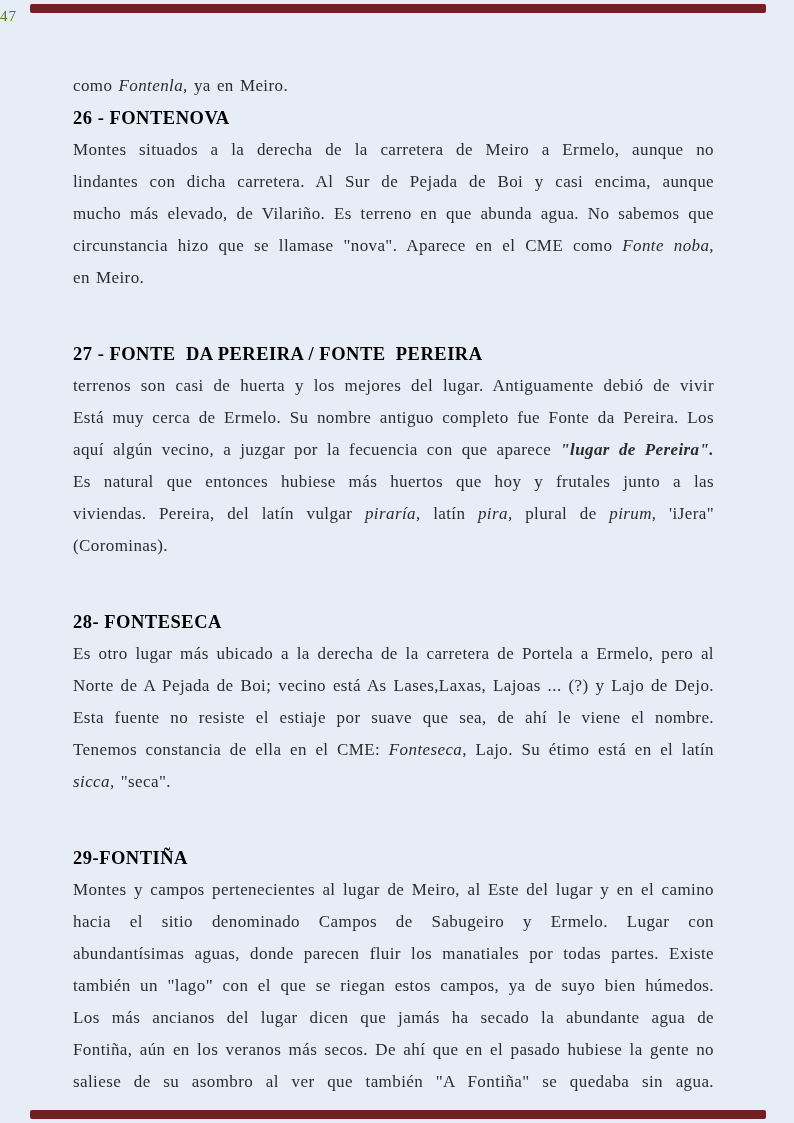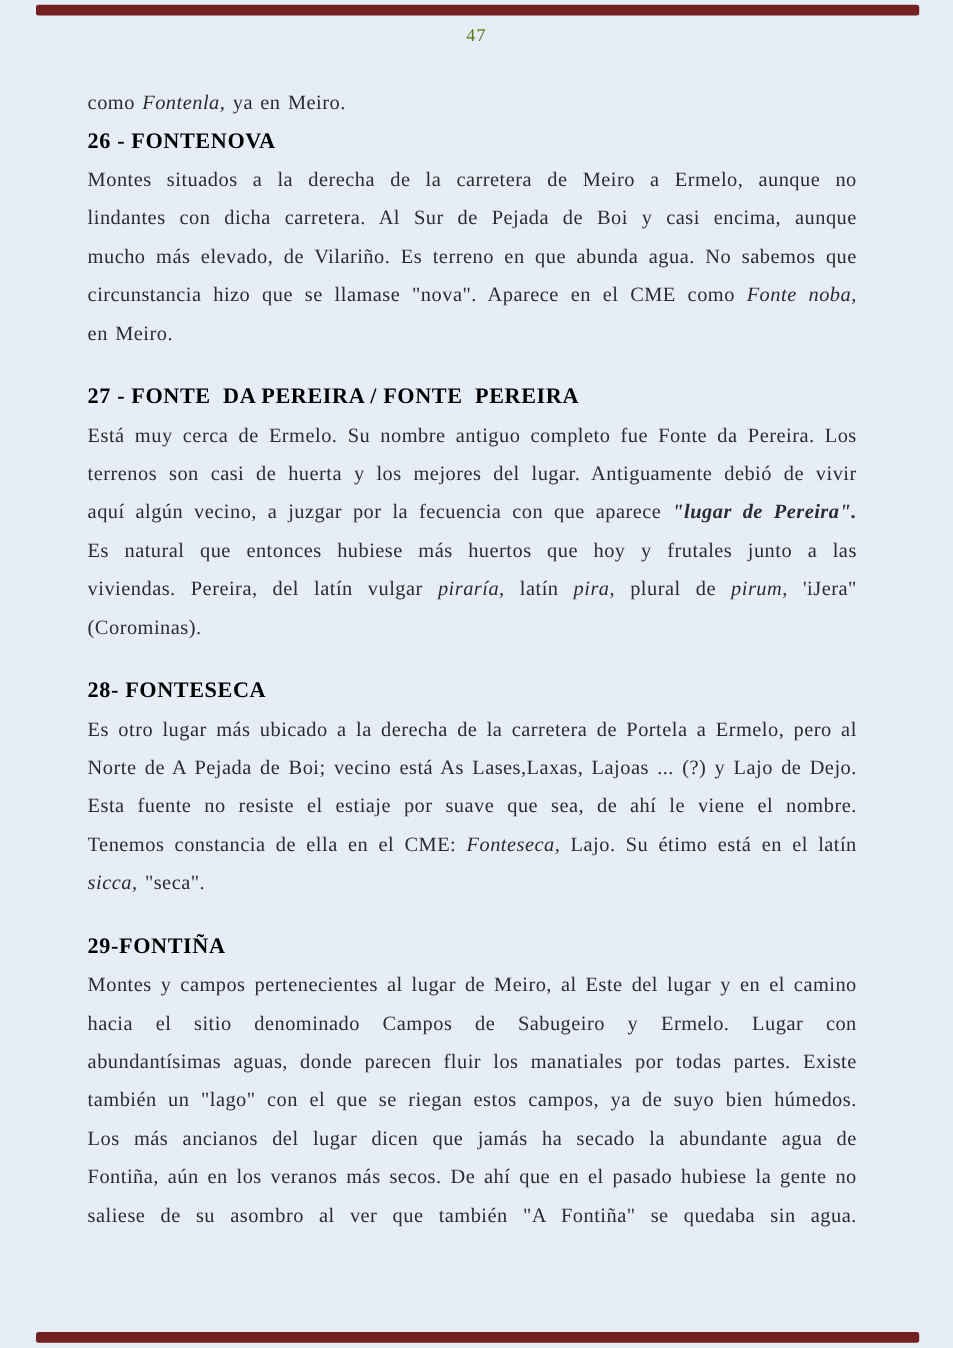--- a/index.html
+++ b/index.html
@@ -43,26 +43,25 @@
   .heading {
     height: 32px;
     line-height: 32px;
     overflow: hidden;
     font-size: 18.5px;
     font-weight: bold;
     letter-spacing: 0.5px;
     color: #000000;
     white-space: pre;
   }
-  .heading.space-before { margin-top: 21px; }
+  .heading.space-before { margin-top: 44px; }
   .seg.italic { font-style: italic; }
   .seg.bold-italic { font-style: italic; font-weight: bold; }
   .page-number {
-    margin-top: 18px;
-    text-align: center;
+    margin-top: 4px;
     font-size: 15px;
     line-height: 24px;
     letter-spacing: 1px;
     color: #4d7c0f;
   }
 </style>
 </head>
 <body>
 
 <div class="page" style="background: rgb(230, 237, 246); color: rgb(43, 44, 49);">
@@ -73,22 +72,22 @@
       <div class="heading">26 - FONTENOVA</div>
       <div>
         <div class="tline justify"><span class="seg">Montes situados a la derecha de la carretera de Meiro a Ermelo, aunque no</span></div>
         <div class="tline justify"><span class="seg">lindantes con dicha carretera. Al Sur de Pejada de Boi y casi encima, aunque</span></div>
         <div class="tline justify"><span class="seg">mucho más elevado, de Vilariño. Es terreno en que abunda agua. No sabemos que</span></div>
         <div class="tline justify"><span class="seg">circunstancia hizo que se llamase "nova". Aparece en el CME como </span><span class="seg italic">Fonte noba,</span></div>
         <div class="tline"><span class="seg">en Meiro.</span></div>
       </div>
       <div class="heading space-before">27 - FONTE  DA PEREIRA / FONTE  PEREIRA</div>
       <div>
+        <div class="tline justify"><span class="seg">terrenos son casi de huerta y los mejores del lugar. Antiguamente debió de vivir</span></div>
         <div class="tline justify"><span class="seg">Está muy cerca de Ermelo. Su nombre antiguo completo fue Fonte da Pereira. Los</span></div>
-        <div class="tline justify"><span class="seg">terrenos son casi de huerta y los mejores del lugar. Antiguamente debió de vivir</span></div>
         <div class="tline justify"><span class="seg">aquí algún vecino, a juzgar por la fecuencia con que aparece </span><span class="seg bold-italic">"lugar de Pereira".</span></div>
         <div class="tline justify"><span class="seg">Es natural que entonces hubiese más huertos que hoy y frutales junto a las</span></div>
         <div class="tline justify"><span class="seg">viviendas. Pereira, del latín vulgar </span><span class="seg italic">piraría,</span><span class="seg"> latín </span><span class="seg italic">pira,</span><span class="seg"> plural de </span><span class="seg italic">pirum</span><span class="seg">, 'iJera"</span></div>
         <div class="tline"><span class="seg">(Corominas).</span></div>
       </div>
       <div class="heading space-before">28- FONTESECA</div>
       <div>
         <div class="tline justify"><span class="seg">Es otro lugar más ubicado a la derecha de la carretera de Portela a Ermelo, pero al</span></div>
         <div class="tline justify"><span class="seg">Norte de A Pejada de Boi; vecino está As Lases,Laxas, Lajoas ... (?) y Lajo de Dejo.</span></div>
         <div class="tline justify"><span class="seg">Esta fuente no resiste el estiaje por suave que sea, de ahí le viene el nombre.</span></div>

